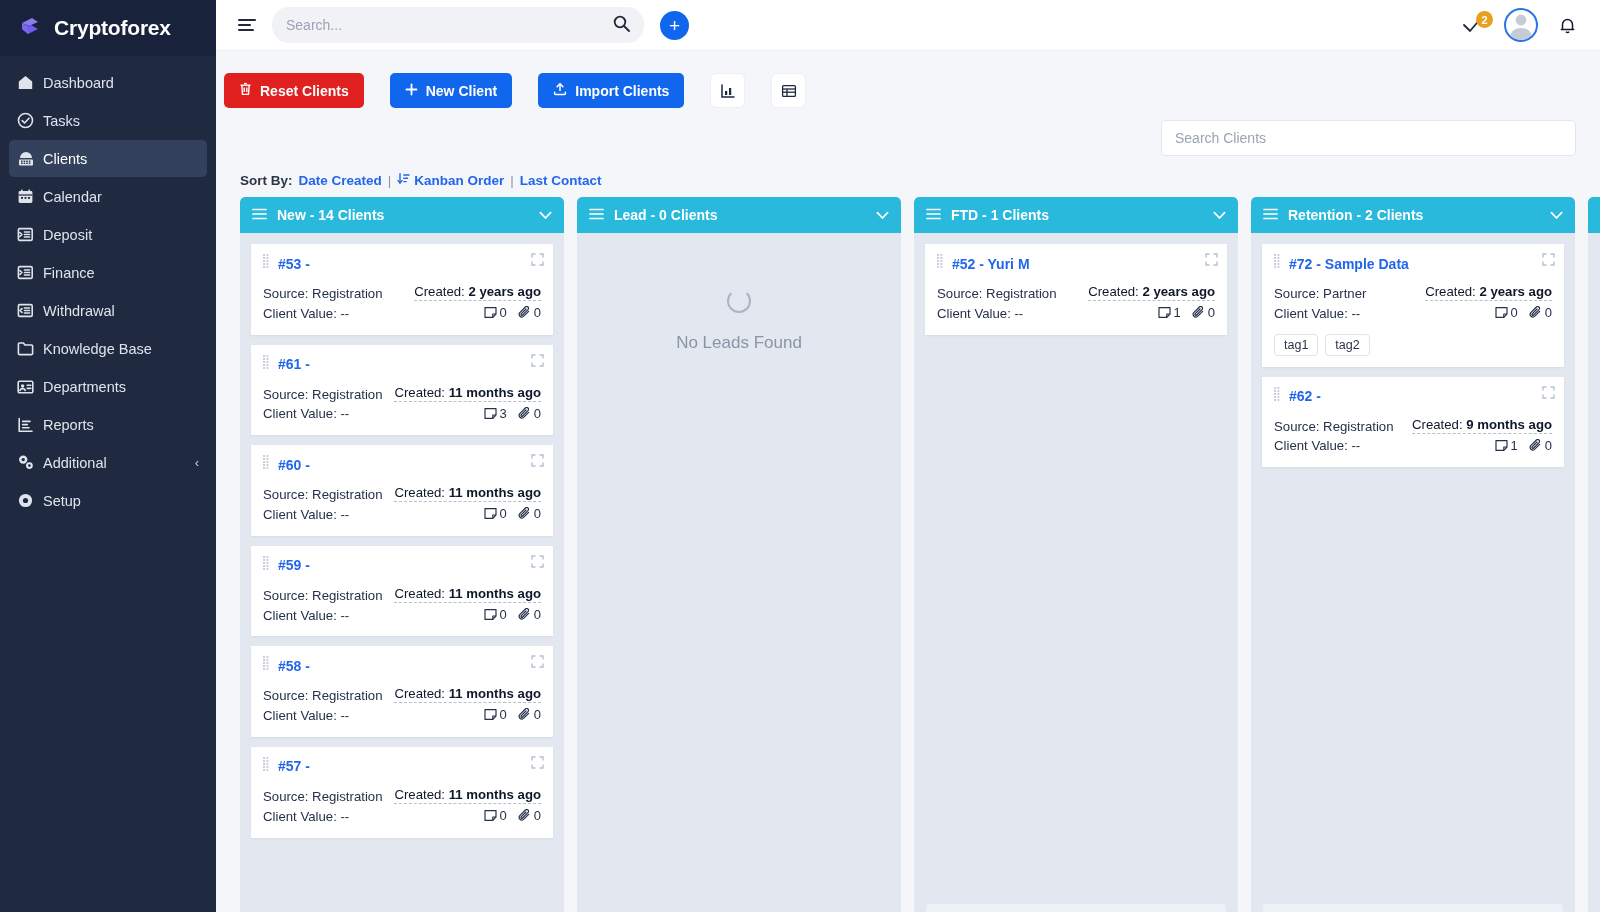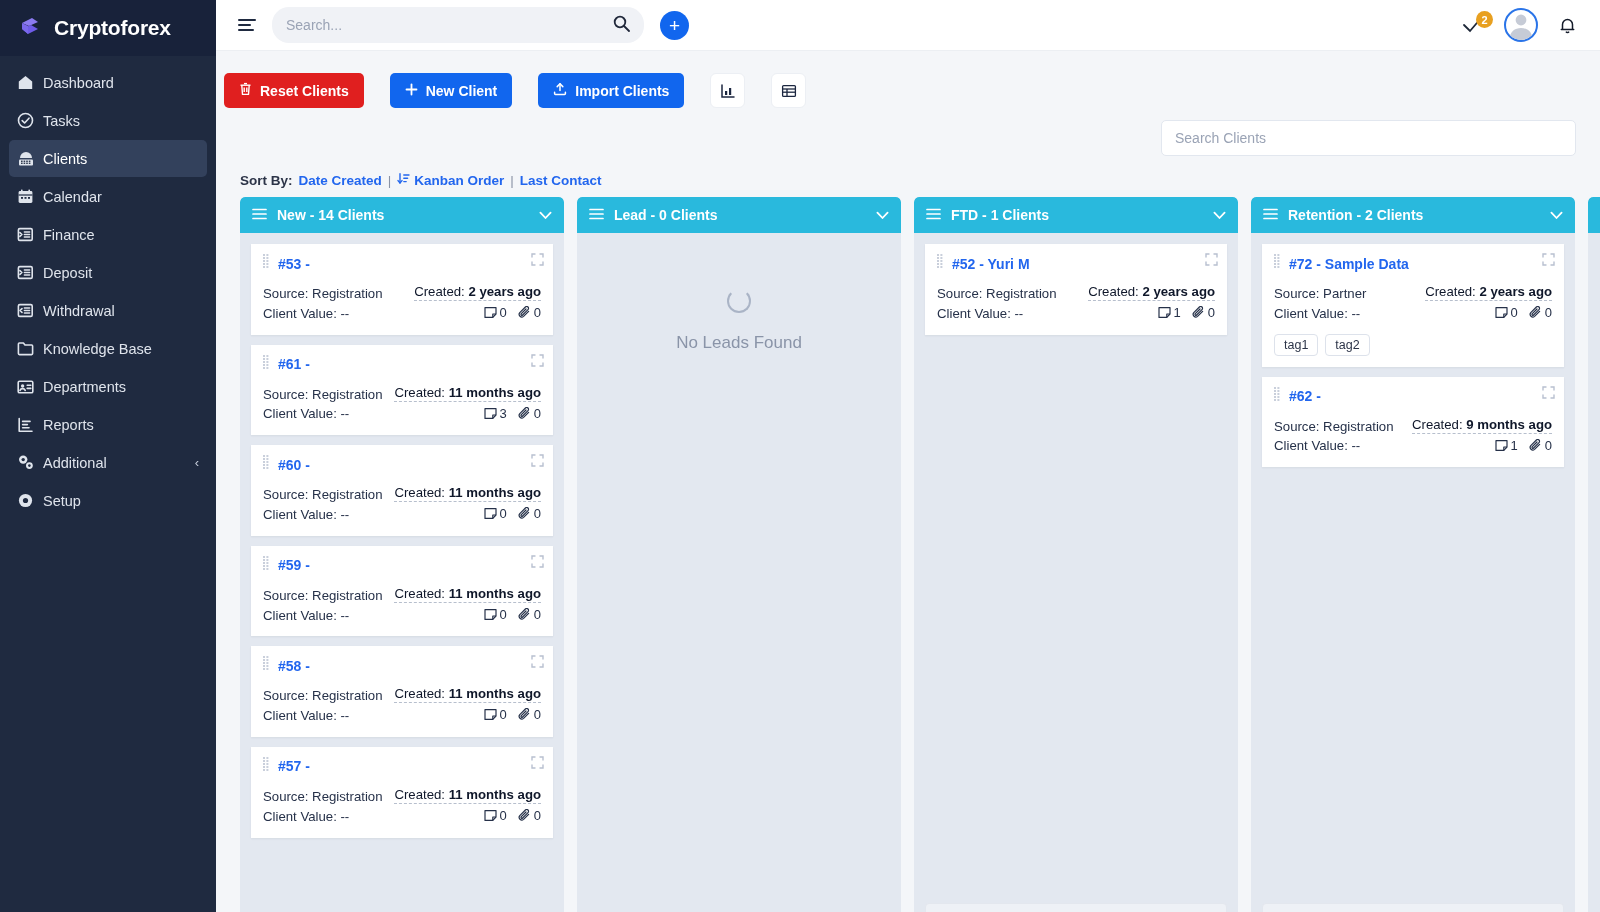--- a/index.html
+++ b/index.html
@@ -292,33 +292,33 @@
         <div class="nav-item">
           <span class="nav-ico">
             <svg width="17" height="17" viewBox="0 0 17 17" fill="none" stroke="currentColor" stroke-width="1.6" stroke-linecap="round" stroke-linejoin="round">
               <rect x="1.4" y="2.6" width="13.8" height="11.8" rx="1.4"></rect>
               <line x1="7.4" y1="6" x2="12.6" y2="6"></line>
               <line x1="7.4" y1="8.5" x2="12.6" y2="8.5"></line>
               <line x1="7.4" y1="11" x2="12.6" y2="11"></line>
               <path d="M2.9 6.6 L4.9 8.5 L2.9 10.4"></path>
             </svg>
           </span>
-          <span class="nav-label">Finance</span>
+          <span class="nav-label">Deposit</span>
         </div>
         <div class="nav-item">
           <span class="nav-ico">
             <svg width="17" height="17" viewBox="0 0 17 17" fill="none" stroke="currentColor" stroke-width="1.6" stroke-linecap="round" stroke-linejoin="round">
               <rect x="1.4" y="2.6" width="13.8" height="11.8" rx="1.4"></rect>
               <line x1="7.4" y1="6" x2="12.6" y2="6"></line>
               <line x1="7.4" y1="8.5" x2="12.6" y2="8.5"></line>
               <line x1="7.4" y1="11" x2="12.6" y2="11"></line>
               <path d="M2.9 6.6 L4.9 8.5 L2.9 10.4"></path>
             </svg>
           </span>
-          <span class="nav-label">Deposit</span>
+          <span class="nav-label">Finance</span>
         </div>
         <div class="nav-item">
           <span class="nav-ico">
             <svg width="17" height="17" viewBox="0 0 17 17" fill="none" stroke="currentColor" stroke-width="1.6" stroke-linecap="round" stroke-linejoin="round">
               <rect x="1.4" y="2.6" width="13.8" height="11.8" rx="1.4"></rect>
               <line x1="7.4" y1="6" x2="12.6" y2="6"></line>
               <line x1="7.4" y1="8.5" x2="12.6" y2="8.5"></line>
               <line x1="7.4" y1="11" x2="12.6" y2="11"></line>
               <path d="M5 6.6 L3 8.5 L5 10.4"></path>
             </svg>

